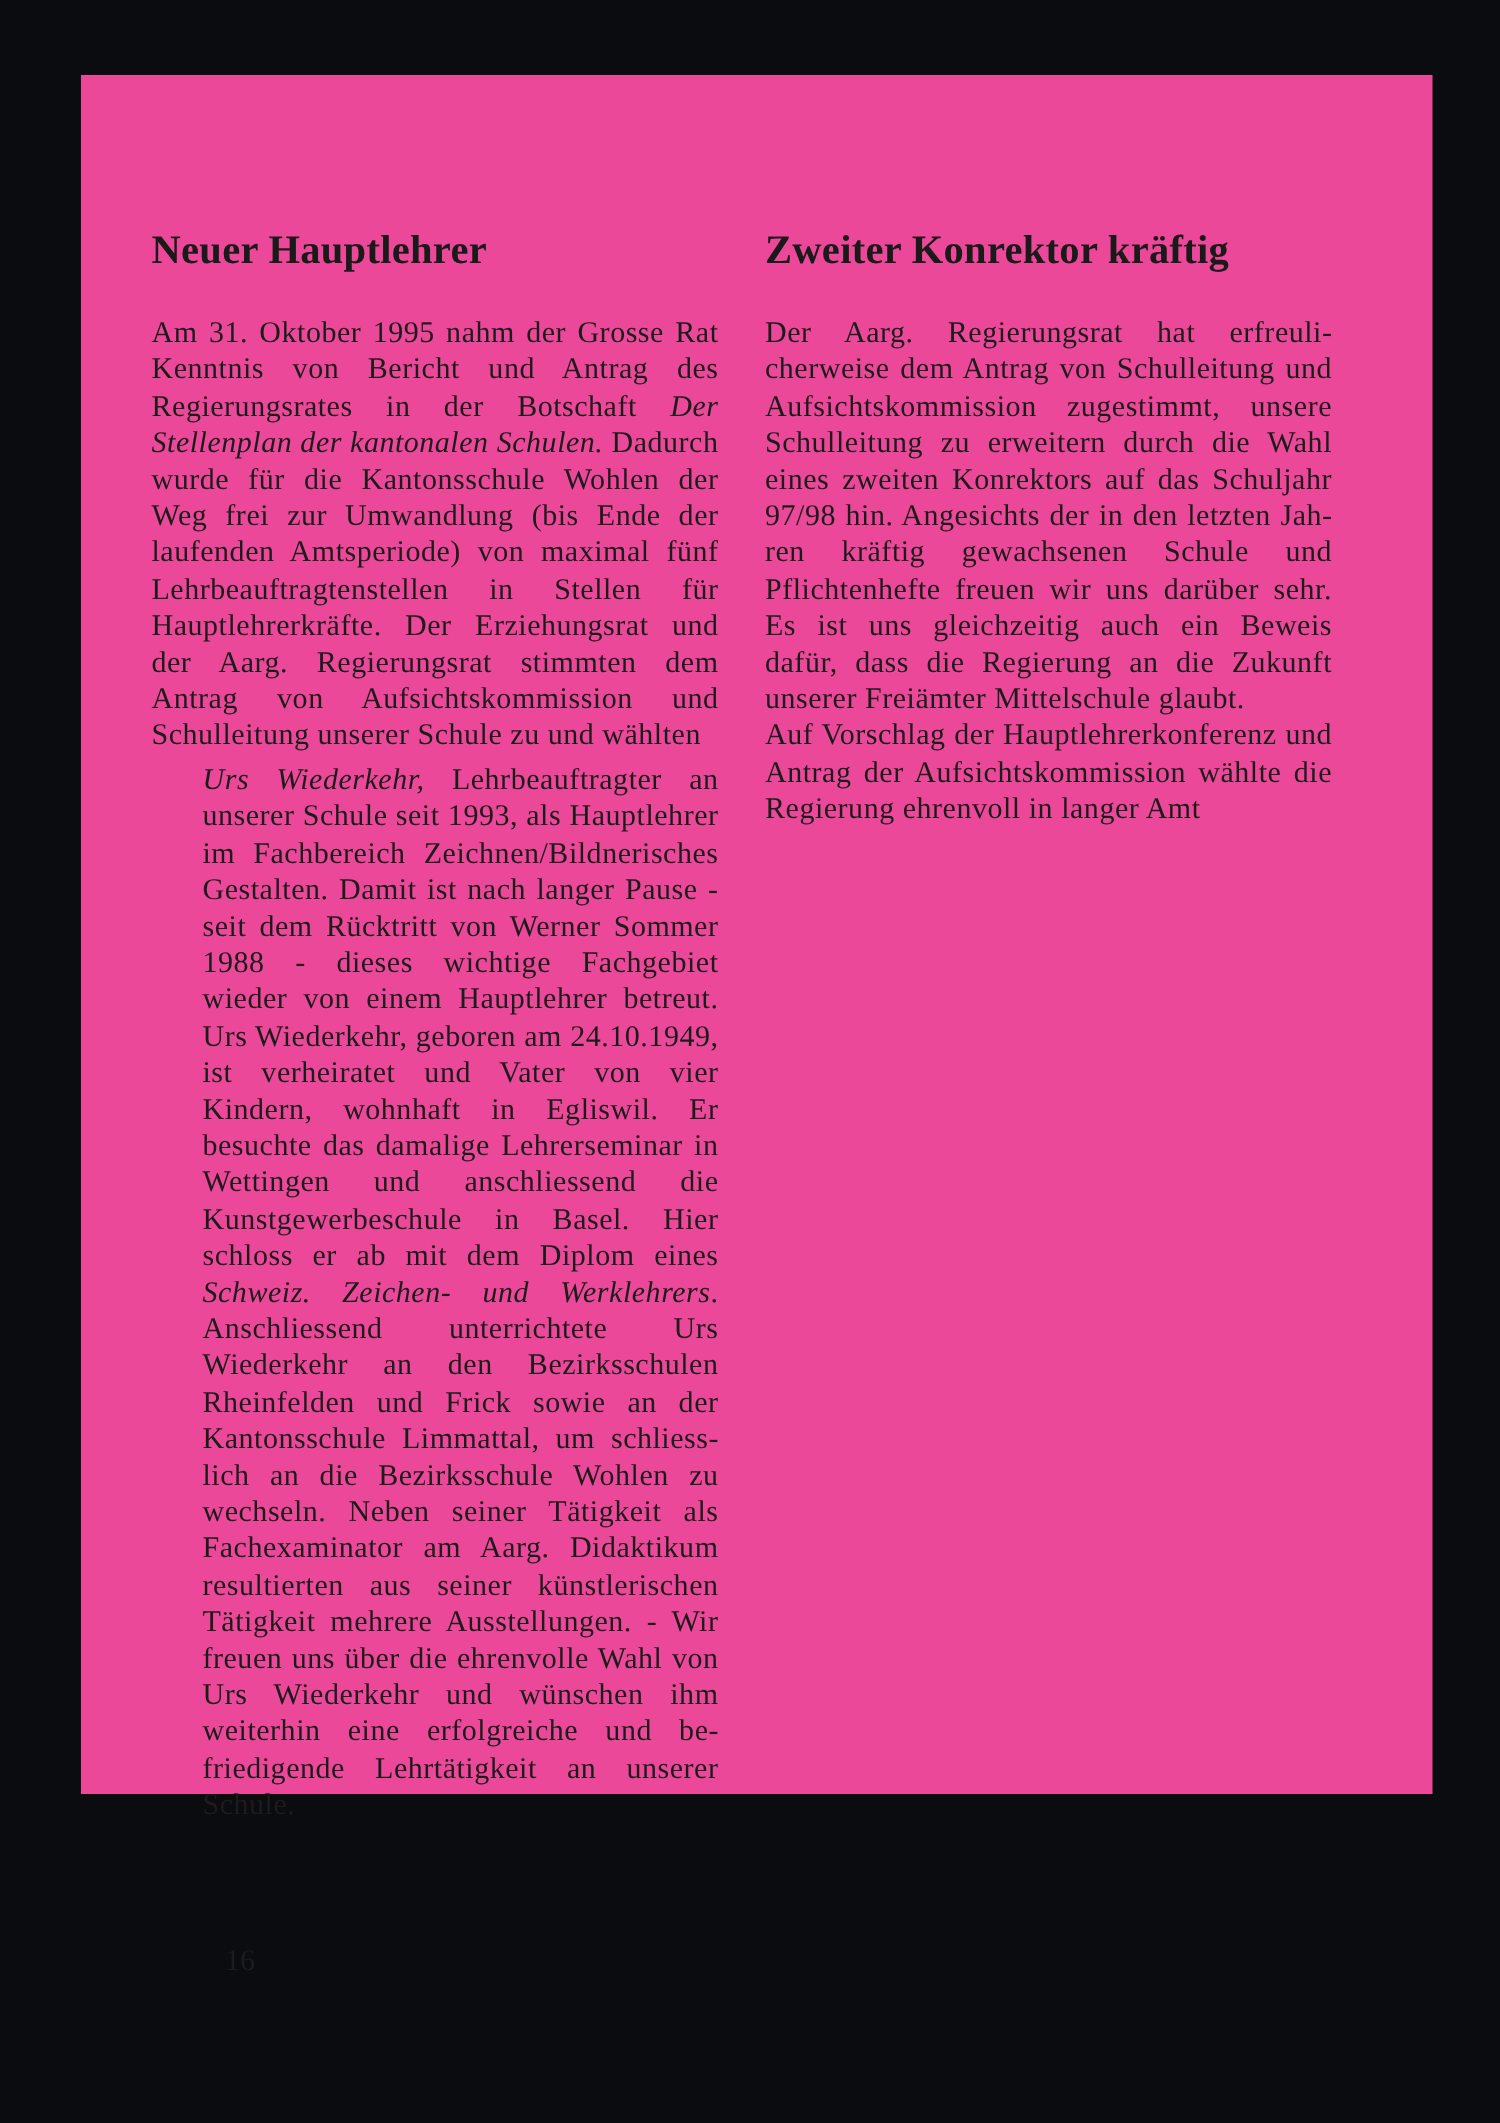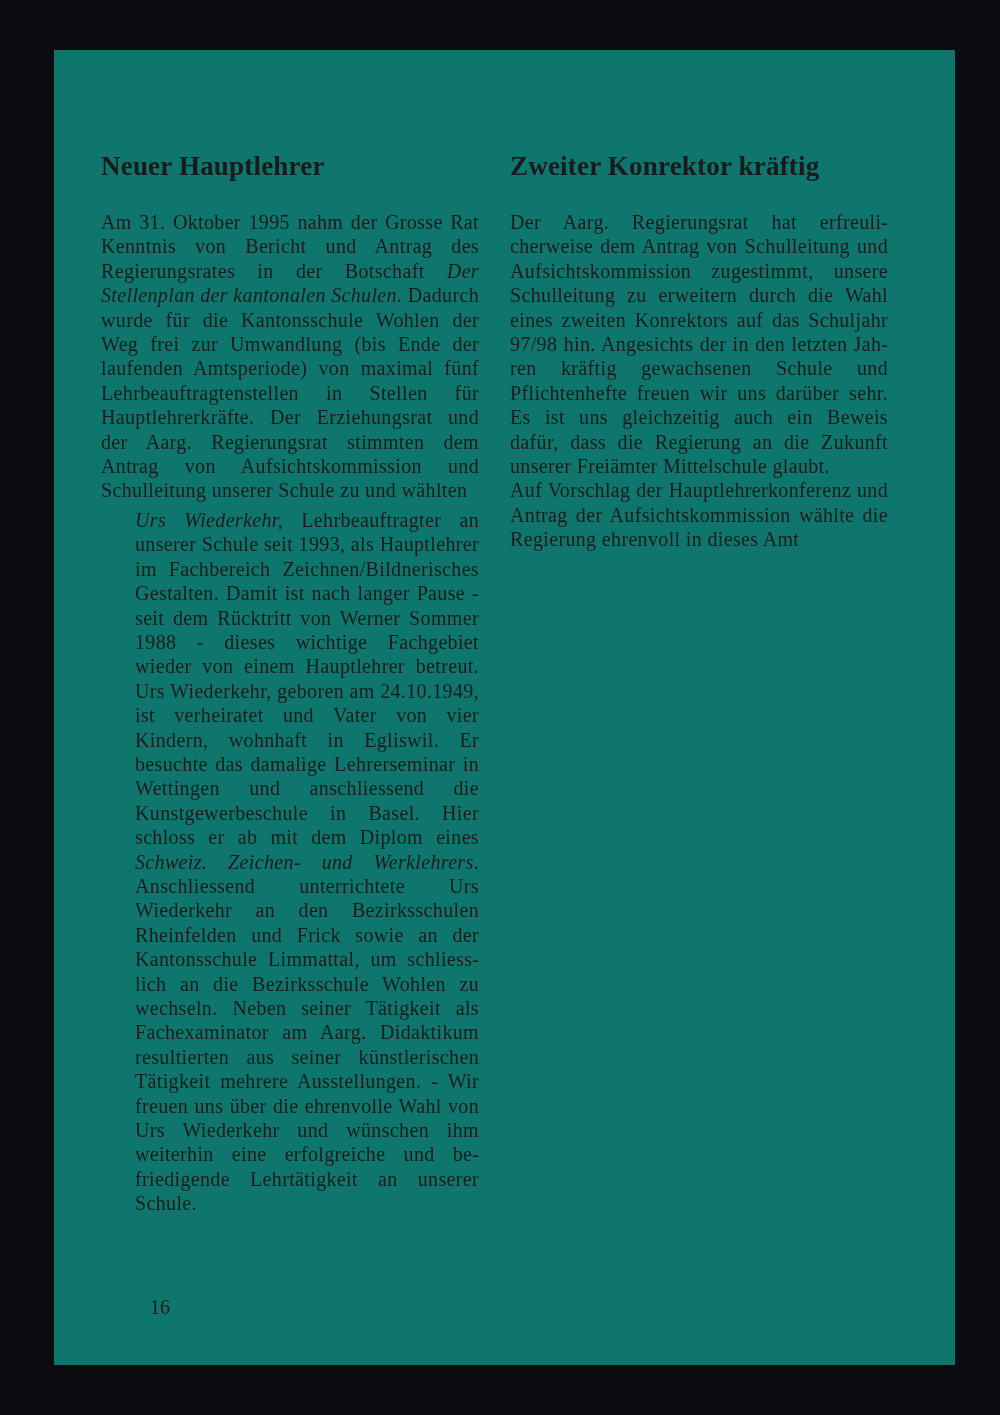--- a/index.html
+++ b/index.html
@@ -8,22 +8,22 @@
       width: 1000px;
       height: 1415px;
       background: #0b0c0f;
       overflow: hidden;
     }
     .page {
       position: absolute;
       left: 54px;
       top: 50px;
       width: 901px;
-      height: 1315px;
-      background: #0f766e;
+      height: 1146px;
+      background: #ec4899;
       text-decoration: underline;
     }
     .col {
       position: absolute;
       top: 0;
       width: 378px;
       font-family: "Liberation Serif", "DejaVu Serif", serif;
       color: #1c1c1c;
     }
     .col-left { left: 47px; }
@@ -85,19 +85,19 @@
     </div>
   </div>
 
   <div class="col col-right">
     <h2 class="heading">Zweiter Konrektor kräftig</h2>
     <div class="body">
       <p>
         <span>Der Aarg. Regierungsrat hat erfreuli­cherweise dem Antrag von Schullei­tung und Aufsichtskommission zuge­stimmt, unsere Schulleitung zu erwei­tern durch die Wahl eines zweiten Konrektors auf das Schuljahr 97/98 hin. Angesichts der in den letzten Jah­ren kräftig gewachsenen Schule und Pflichtenhefte freuen wir uns darüber sehr. Es ist uns gleichzeitig auch ein Beweis dafür, dass die Regierung an die Zukunft unserer Freiämter Mittel­schule glaubt.</span>
       </p>
       <p>
-        <span>Auf Vorschlag der Hauptlehrerkonfe­renz und Antrag der Aufsichtskom­mission wählte die Regierung ehrenvoll in dieses Amt</span>
+        <span>Auf Vorschlag der Hauptlehrerkonfe­renz und Antrag der Aufsichtskom­mission wählte die Regierung ehrenvoll in langer Amt</span>
       </p>
     </div>
   </div>
 
   <div class="pagenum">16</div>
 </div>
 
 </body></html>

